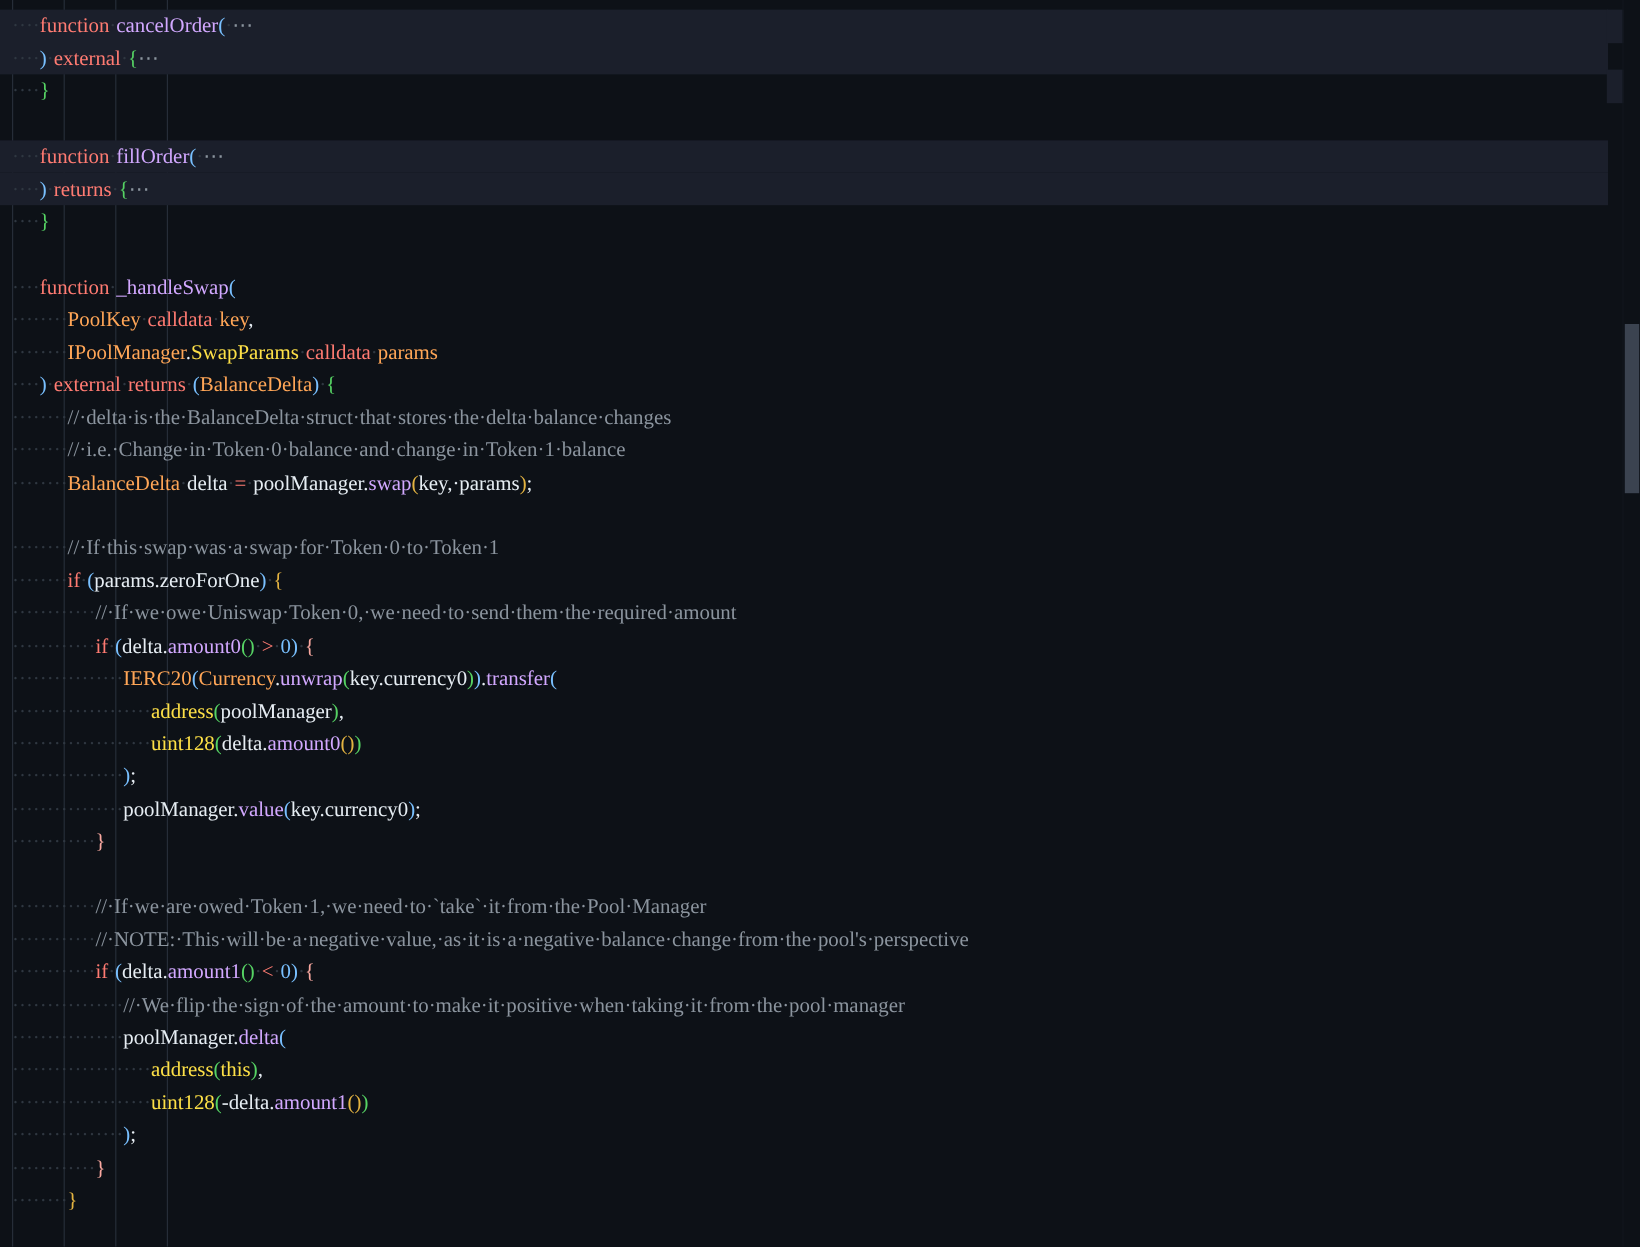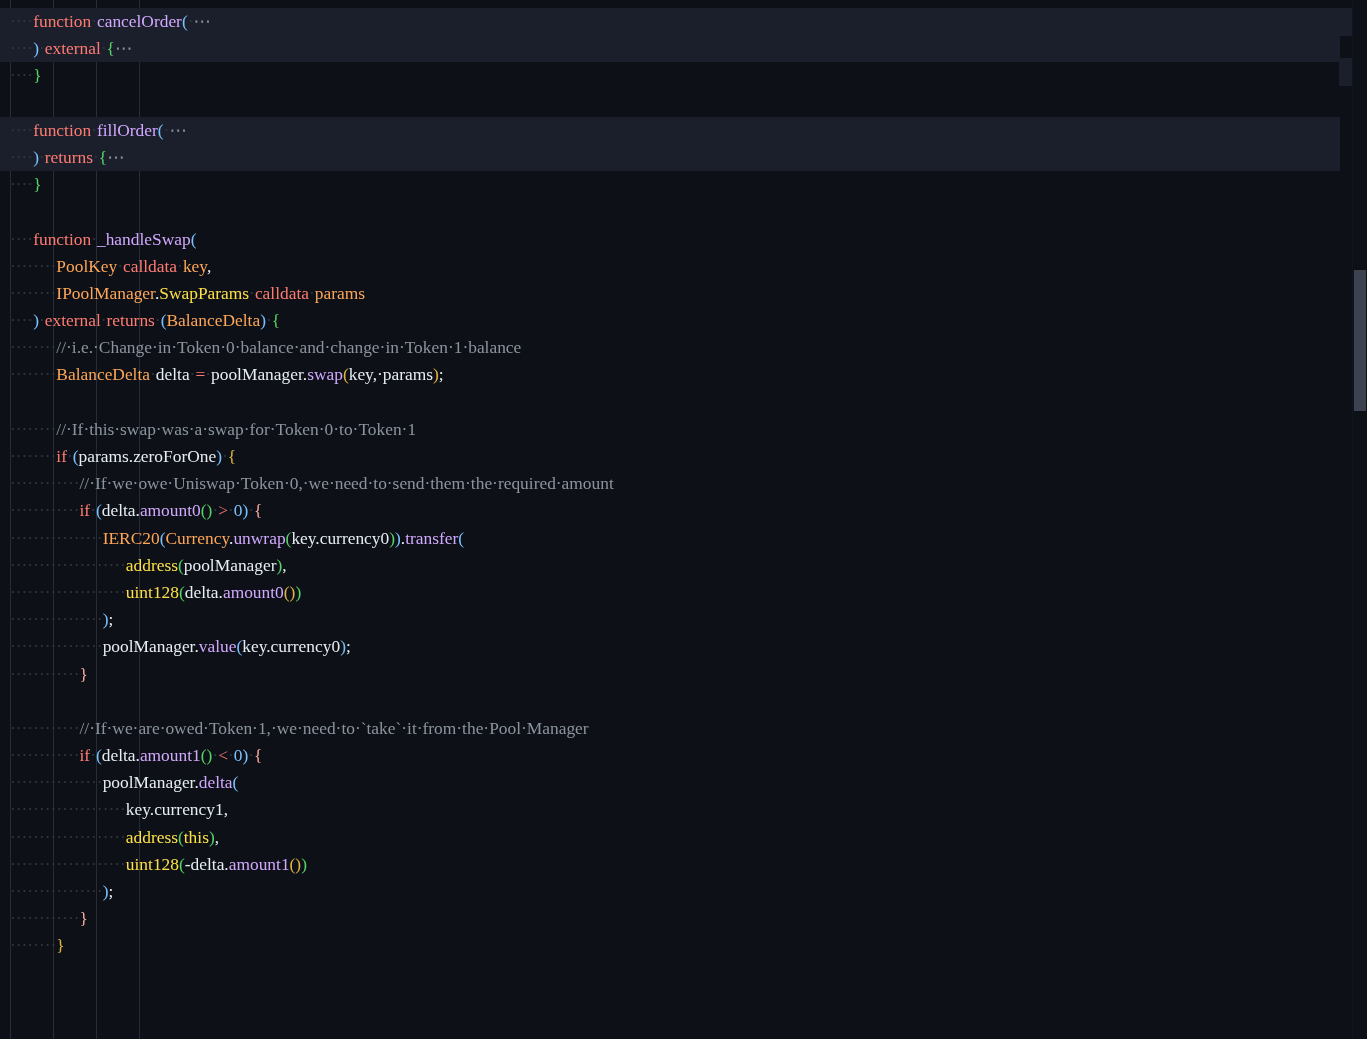--- a/index.html
+++ b/index.html
@@ -143,38 +143,40 @@
       <div class="code-line"><span class="t-ws">····</span><span class="b4">}</span></div>
       <div class="code-line">&nbsp;</div>
       <div class="code-line folded-band"><span class="t-ws">····</span><span class="t-kw">function</span><span class="t-ws">·</span><span class="t-fn">fillOrder</span><span class="b1">(</span><span class="t-ws">·</span><span class="t-comment">⋯</span></div>
       <div class="code-line folded-band"><span class="t-ws">····</span><span class="b1">)</span><span class="t-ws">·</span><span class="t-kw">returns</span><span class="t-ws">·</span><span class="b4">{</span><span class="t-comment">⋯</span></div>
       <div class="code-line"><span class="t-ws">····</span><span class="b4">}</span></div>
       <div class="code-line">&nbsp;</div>
       <div class="code-line"><span class="t-ws">····</span><span class="t-kw">function</span><span class="t-ws">·</span><span class="t-fn">_handleSwap</span><span class="b1">(</span></div>
       <div class="code-line"><span class="t-ws">········</span><span class="t-type">PoolKey</span><span class="t-ws">·</span><span class="t-kw">calldata</span><span class="t-ws">·</span><span class="t-type">key</span><span class="t-plain">,</span></div>
       <div class="code-line"><span class="t-ws">········</span><span class="t-type">IPoolManager</span><span class="t-plain">.</span><span class="t-prop">SwapParams</span><span class="t-ws">·</span><span class="t-kw">calldata</span><span class="t-ws">·</span><span class="t-type">params</span></div>
       <div class="code-line"><span class="t-ws">····</span><span class="b1">)</span><span class="t-ws">·</span><span class="t-kw">external</span><span class="t-ws">·</span><span class="t-kw">returns</span><span class="t-ws">·</span><span class="b1">(</span><span class="t-type">BalanceDelta</span><span class="b1">)</span><span class="t-ws">·</span><span class="b4">{</span></div>
+      <div class="code-line"><span class="t-ws">········</span><span class="t-comment">//·delta·is·the·BalanceDelta·struct·that·stores·the·delta·balance·changes</span></div>
       <div class="code-line"><span class="t-ws">········</span><span class="t-comment">//·i.e.·Change·in·Token·0·balance·and·change·in·Token·1·balance</span></div>
       <div class="code-line"><span class="t-ws">········</span><span class="t-type">BalanceDelta</span><span class="t-ws">·</span><span class="t-plain">delta</span><span class="t-ws">·</span><span class="t-op">=</span><span class="t-ws">·</span><span class="t-plain">poolManager</span><span class="t-plain">.</span><span class="t-fn">swap</span><span class="b2">(</span><span class="t-plain">key,·params</span><span class="b2">)</span><span class="t-plain">;</span></div>
       <div class="code-line">&nbsp;</div>
       <div class="code-line"><span class="t-ws">········</span><span class="t-comment">//·If·this·swap·was·a·swap·for·Token·0·to·Token·1</span></div>
       <div class="code-line"><span class="t-ws">········</span><span class="t-kw">if</span><span class="t-ws">·</span><span class="b1">(</span><span class="t-plain">params.zeroForOne</span><span class="b1">)</span><span class="t-ws">·</span><span class="b2">{</span></div>
       <div class="code-line"><span class="t-ws">············</span><span class="t-comment">//·If·we·owe·Uniswap·Token·0,·we·need·to·send·them·the·required·amount</span></div>
       <div class="code-line"><span class="t-ws">············</span><span class="t-kw">if</span><span class="t-ws">·</span><span class="b1">(</span><span class="t-plain">delta.</span><span class="t-fn">amount0</span><span class="b4">()</span><span class="t-ws">·</span><span class="t-op">&gt;</span><span class="t-ws">·</span><span class="t-num">0</span><span class="b1">)</span><span class="t-ws">·</span><span class="b3">{</span></div>
       <div class="code-line"><span class="t-ws">················</span><span class="t-type">IERC20</span><span class="b1">(</span><span class="t-type">Currency</span><span class="t-plain">.</span><span class="t-fn">unwrap</span><span class="b4">(</span><span class="t-plain">key.currency0</span><span class="b4">)</span><span class="b1">)</span><span class="t-plain">.</span><span class="t-fn">transfer</span><span class="b1">(</span></div>
       <div class="code-line"><span class="t-ws">····················</span><span class="t-prop">address</span><span class="b4">(</span><span class="t-plain">poolManager</span><span class="b4">)</span><span class="t-plain">,</span></div>
       <div class="code-line"><span class="t-ws">····················</span><span class="t-prop">uint128</span><span class="b4">(</span><span class="t-plain">delta.</span><span class="t-fn">amount0</span><span class="b2">()</span><span class="b4">)</span></div>
       <div class="code-line"><span class="t-ws">················</span><span class="b1">)</span><span class="t-plain">;</span></div>
       <div class="code-line"><span class="t-ws">················</span><span class="t-plain">poolManager</span><span class="t-plain">.</span><span class="t-fn">value</span><span class="b1">(</span><span class="t-plain">key.currency0</span><span class="b1">)</span><span class="t-plain">;</span></div>
       <div class="code-line"><span class="t-ws">············</span><span class="b3">}</span></div>
       <div class="code-line">&nbsp;</div>
       <div class="code-line"><span class="t-ws">············</span><span class="t-comment">//·If·we·are·owed·Token·1,·we·need·to·`take`·it·from·the·Pool·Manager</span></div>
+      <div class="code-line"><span class="t-ws">············</span><span class="t-comment">//·NOTE:·This·will·be·a·negative·value,·as·it·is·a·negative·balance·change·from·the·pool's·perspective</span></div>
       <div class="code-line"><span class="t-ws">············</span><span class="t-kw">if</span><span class="t-ws">·</span><span class="b1">(</span><span class="t-plain">delta.</span><span class="t-fn">amount1</span><span class="b4">()</span><span class="t-ws">·</span><span class="t-op">&lt;</span><span class="t-ws">·</span><span class="t-num">0</span><span class="b1">)</span><span class="t-ws">·</span><span class="b3">{</span></div>
+      <div class="code-line"><span class="t-ws">················</span><span class="t-comment">//·We·flip·the·sign·of·the·amount·to·make·it·positive·when·taking·it·from·the·pool·manager</span></div>
       <div class="code-line"><span class="t-ws">················</span><span class="t-plain">poolManager</span><span class="t-plain">.</span><span class="t-fn">delta</span><span class="b1">(</span></div>
-      <div class="code-line"><span class="t-ws">····················</span><span class="t-plain">key.currency1</span><span class="t-plain">,</span></div>
       <div class="code-line"><span class="t-ws">····················</span><span class="t-prop">address</span><span class="b4">(</span><span class="t-prop">this</span><span class="b4">)</span><span class="t-plain">,</span></div>
       <div class="code-line"><span class="t-ws">····················</span><span class="t-prop">uint128</span><span class="b4">(</span><span class="t-plain">-</span><span class="t-plain">delta.</span><span class="t-fn">amount1</span><span class="b2">()</span><span class="b4">)</span></div>
       <div class="code-line"><span class="t-ws">················</span><span class="b1">)</span><span class="t-plain">;</span></div>
       <div class="code-line"><span class="t-ws">············</span><span class="b3">}</span></div>
       <div class="code-line"><span class="t-ws">········</span><span class="b2">}</span></div>
     </div>
 
   <div id="overview-ruler">
       <div class="ruler-mark" style="top: 8px; height: 28px;"></div>
       <div class="ruler-mark" style="top: 58px; height: 28px;"></div>

